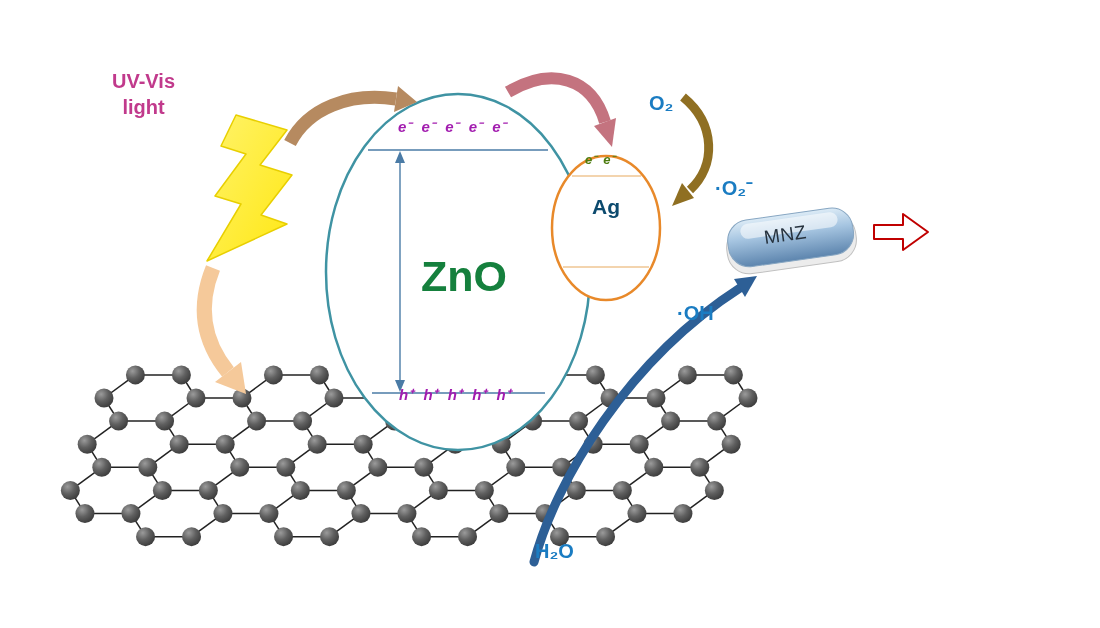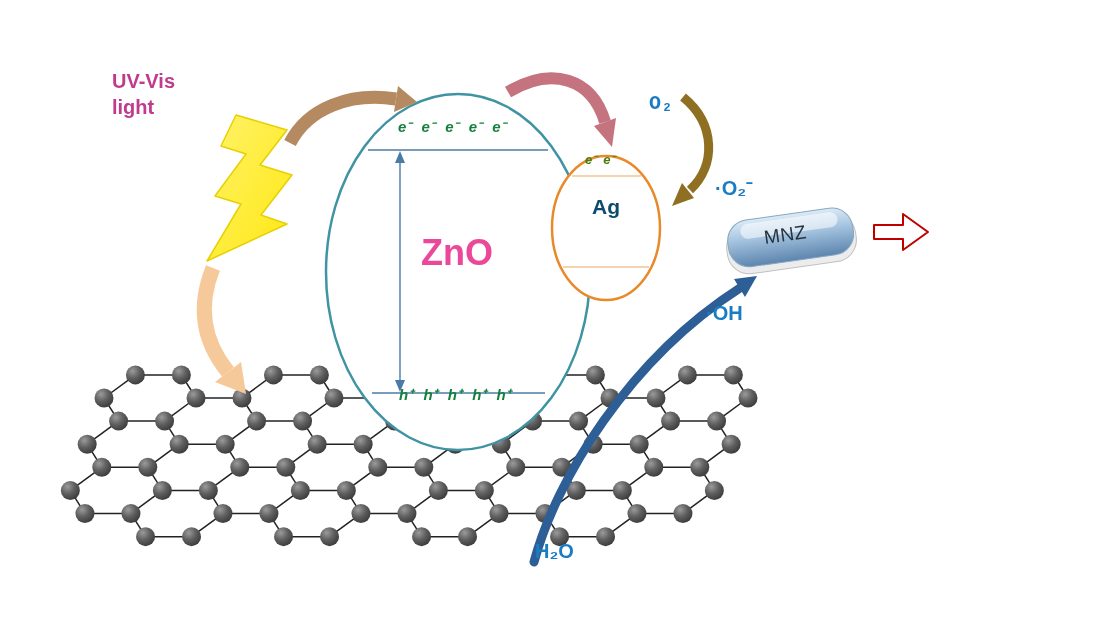--- a/index.html
+++ b/index.html
@@ -1,23 +1,23 @@
 <!DOCTYPE html>
 <html><head>
 <meta charset="utf-8">
 <style>
   html,body{margin:0;padding:0;background:#ffffff;}
   .stage{position:relative;width:1045px;height:628px;background:#ffffff;overflow:hidden;
-         font-family:"Liberation Sans",sans-serif;}
+         font-family:"Liberation Sans",sans-serif;text-align:center;}
   .stage svg{position:absolute;left:0;top:0;}
   .lbl{position:absolute;user-select:none;white-space:nowrap;}
   .lbl-light{color:#c13a8c;font-size:20px;font-weight:bold;line-height:1.3;white-space:pre-line;}
-  .lbl-carrier{color:#15803d;font-size:15px;font-style:italic;font-weight:bold;word-spacing:6px;}
+  .lbl-carrier{color:#a21caf;font-size:15px;font-style:italic;font-weight:bold;word-spacing:6px;}
   .lbl-carrier-sm{color:#4d7c0f;font-size:13px;font-style:italic;font-weight:bold;word-spacing:3px;}
-  .lbl-zno{color:#ec4899;font-size:36px;font-weight:bold;}
+  .lbl-zno{color:#15803d;font-size:43px;font-weight:bold;margin-top:20px;}
   .lbl-ag{color:#0c4a6e;font-size:21px;font-weight:bold;}
   .lbl-species{color:#1a7cc2;font-size:20px;font-weight:bold;}
   .lbl-mnz{color:#26323e;font-size:19px;letter-spacing:.5px;transform:rotate(-8deg);}
   .lbl-products{color:#000;font-size:19px;line-height:1.5;width:140px;white-space:normal;}
   #graphene line{stroke:#222;stroke-width:1.5;}
 </style>
 </head>
 <body>
 
 <div class="stage">
@@ -274,18 +274,18 @@
     <polygon points="236,115 287,130 260,165 292,175 261,215 287,224 207,261 241,204 215,196 246,154 221,146" fill="url(#boltGrad)" stroke="#e8cf00" stroke-width="1.5" stroke-linejoin="round"></polygon>
   </svg>
 
   <div class="lbl lbl-light" style="left:112px;top:68px;">UV-Vis
 light</div>
   <div class="lbl lbl-carrier" style="left:398px;top:116px;">e⁻ e⁻ e⁻ e⁻ e⁻</div>
   <div class="lbl lbl-zno" style="left:421px;top:232px;">ZnO</div>
   <div class="lbl lbl-carrier" style="left:399px;top:384px;">h⁺ h⁺ h⁺ h⁺ h⁺</div>
   <div class="lbl lbl-carrier-sm" style="left:585px;top:150px;">e⁻ e⁻</div>
   <div class="lbl lbl-ag" style="left:592px;top:195px;">Ag</div>
-  <div class="lbl lbl-species" style="left:649px;top:92px;font-family:Liberation Mono, monospace;">O₂</div>
+  <div class="lbl lbl-species" style="left:649px;top:92px;">O₂</div>
   <div class="lbl lbl-species" style="left:715px;top:174px;">·O₂⁻</div>
-  <div class="lbl lbl-species" style="left:706px;top:302px;">·OH</div>
+  <div class="lbl lbl-species" style="left:677px;top:302px;">·OH</div>
   <div class="lbl lbl-species" style="left:535px;top:540px;">H₂O</div>
   <div class="lbl lbl-mnz" style="left:764px;top:224px;">MNZ</div>
 </div>
 
 </body></html>

